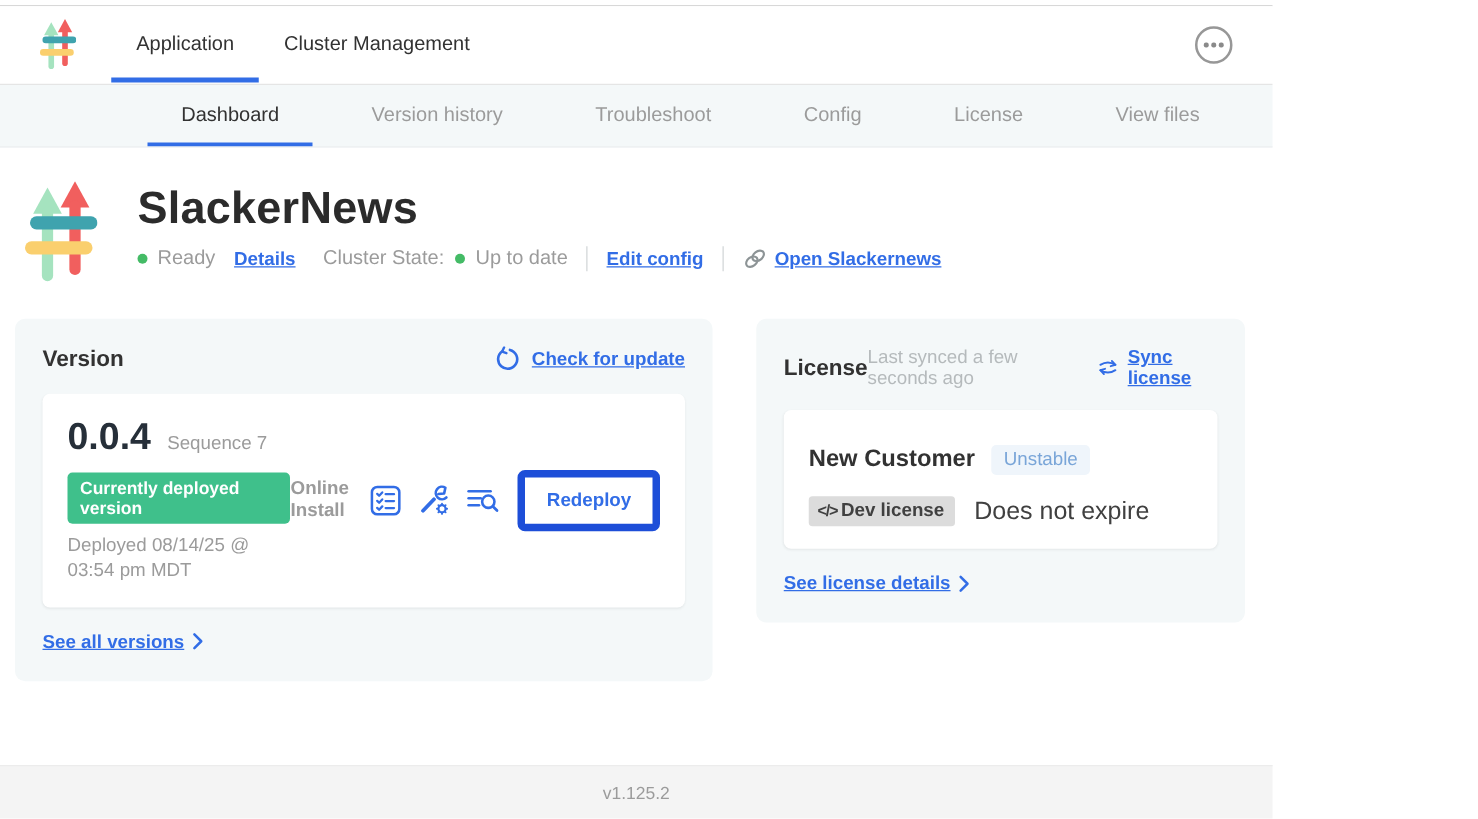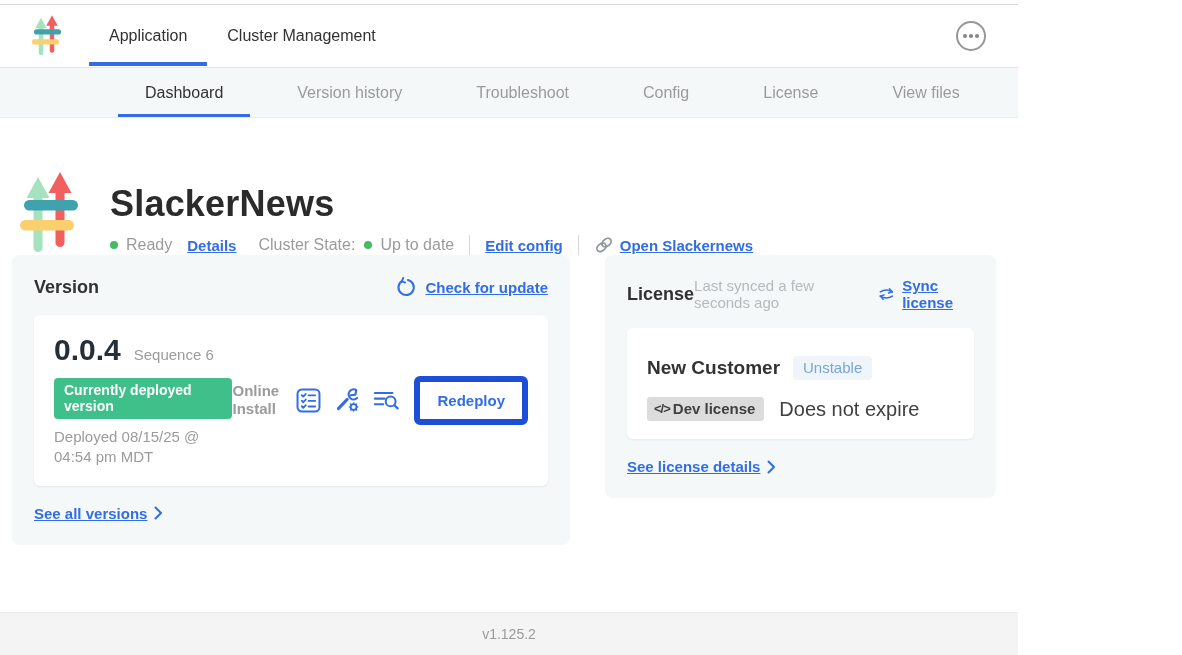--- a/index.html
+++ b/index.html
@@ -31,21 +31,21 @@
   
   .subnav { height:50px; background:#f4f8f9; border-bottom:1px solid #eceeef;
             display:flex; padding-left:118px; flex:0 0 auto; }
   .subnav-tab { position:relative; display:flex; align-items:center; padding:0 27px;
             margin-right:20px; font-size:16px; color:#9b9b9b; cursor:pointer; }
   .subnav-tab.active { color:#323232; }
   .subnav-tab.active::after { content:""; position:absolute; left:0; right:0; bottom:0;
             height:3px; background:#326de6; }
 
   
-  .app-header { display:flex; align-items:flex-end; padding:27px 20px 0 20px; height:137px; }
+  .app-header { display:flex; align-items:flex-start; padding:27px 20px 0 20px; height:137px; }
   .app-logo { width:58px; height:83px; margin-right:32px; flex:0 0 auto; }
   .app-title { font-size:36px; font-weight:700; color:#2b2b2b; letter-spacing:0.2px; }
   .status-row { display:flex; align-items:center; margin-top:10px; font-size:16px; color:#9b9b9b; }
   .dot { width:8px; height:8px; border-radius:50%; background:#44bb66; display:inline-block; }
   .status-row .lbl { margin-left:8px; }
   a.blue-link { color:#326de6; font-weight:700; text-decoration:underline; cursor:pointer; }
   .status-row .details { margin-left:15px; font-size:15px; }
   .status-row .cluster-lbl { margin-left:22px; }
   .status-row .cluster-dot { margin-left:9px; }
   .vdiv { width:1px; height:20px; background:#d2d6d8; margin:0 15px; }
@@ -189,24 +189,24 @@
             <path d="M7.6 1 L6 4.5 L9.6 5.8" fill="none" stroke="#326de6" stroke-width="2" stroke-linecap="round" stroke-linejoin="round"></path>
           </svg>
           <a class="blue-link">Check for update</a>
         </span>
       </div>
 
       <div class="inner-card ver-flex">
         <div class="ver-left">
           <div class="ver-line">
             <span class="ver-number">0.0.4</span>
-            <span class="ver-seq">Sequence 6</span>
+            <span class="ver-seq">Sequence 7</span>
           </div>
           <span class="deployed-badge">Currently deployed version</span>
-          <div class="deployed-at">Deployed 08/15/25 @ 04:54 pm MDT</div>
+          <div class="deployed-at">Deployed 08/14/25 @ 03:54 pm MDT</div>
         </div>
         <div class="ver-right">
           <span class="install-type">Online Install</span>
 
           <span class="icon-btn">
             <svg width="25" height="25" viewBox="0 0 26 26">
               <rect x="1.6" y="1.6" width="22.8" height="22.8" rx="4.5" fill="none" stroke="#326de6" stroke-width="2.1"></rect>
               <g stroke="#326de6" stroke-width="1.9" fill="none" stroke-linecap="round" stroke-linejoin="round">
                 <polyline points="6,7.4 7.6,9 10.2,6.2"></polyline>
                   <line x1="13" y1="7.6" x2="20" y2="7.6"></line>

